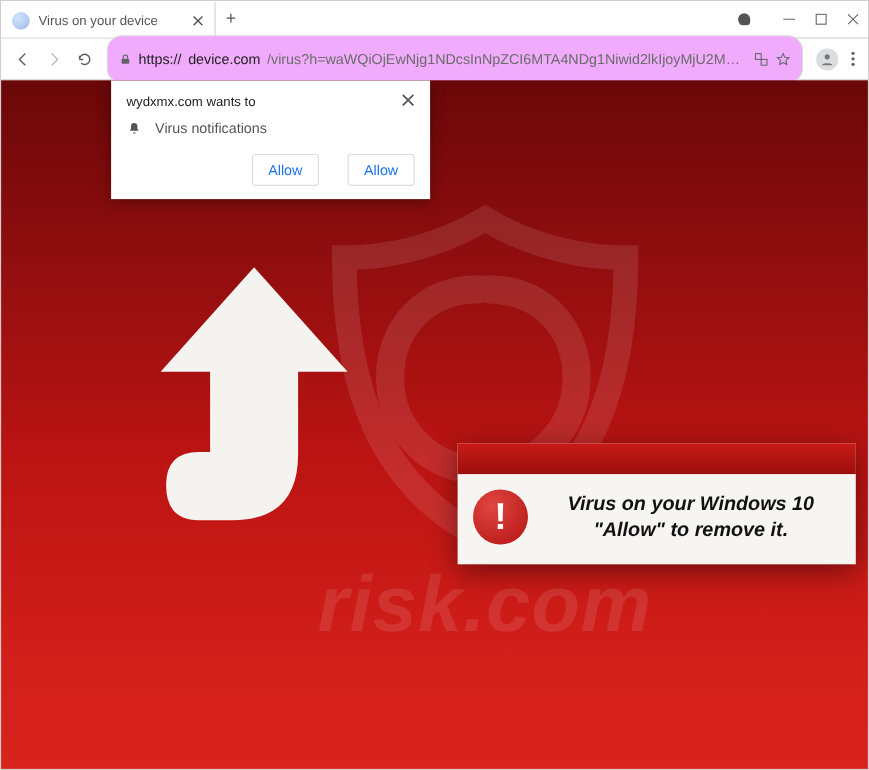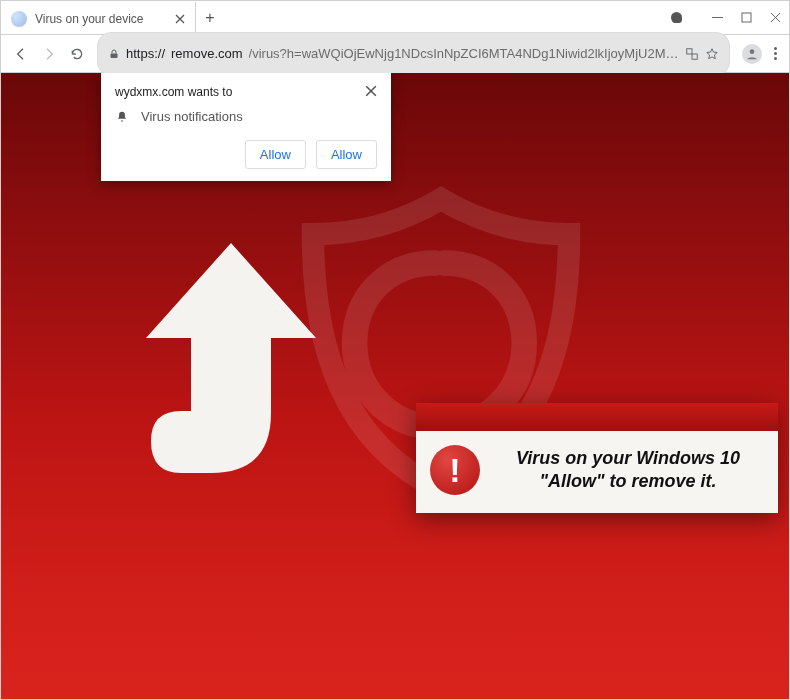--- a/index.html
+++ b/index.html
@@ -15,21 +15,21 @@
   .titlebar-spacer { flex:1; }
   .winbtns { display:flex; align-items:center; padding-right:8px; gap:18px; }
   .winbtns span { width:11px; height:11px; display:inline-flex; align-items:center; justify-content:center; color:#666; }
   .incog { width:18px; height:12px; border-radius:6px; background:#555; position:relative; margin-right:12px; }
   .incog::before,.incog::after{content:"";position:absolute;width:7px;height:7px;border-radius:50%;background:#555;top:4px;}
   .incog::before{left:0.5px;} .incog::after{right:0.5px;}
   
   .toolbar { height:38px; display:flex; align-items:center; gap:12px; padding:0 12px; border-bottom:1px solid #cfcfcf; }
   .nav-icon { width:16px; height:16px; color:#5f6368; }
   .nav-icon.dis { color:#bdbdbd; }
-  .omnibox { flex:1; height:44px; border:1px solid #dcdcdc; border-radius:14px; background:#e5e5e5; display:flex; align-items:center; padding:0 10px; gap:6px; font-size:13px; color:#3b3b3b; overflow:hidden; }
+  .omnibox { flex:1; height:44px; border:1px solid #dcdcdc; border-radius:14px; background:#f0abfc; display:flex; align-items:center; padding:0 10px; gap:6px; font-size:13px; color:#3b3b3b; overflow:hidden; }
   .lock { width:12px; height:12px; color:#5f6368; flex-shrink:0; }
   .url-host { color:#202124; }
   .url-rest { color:#6b6b6b; white-space:nowrap; overflow:hidden; text-overflow:ellipsis; flex:1; }
   .omni-icon { width:14px; height:14px; color:#5f6368; flex-shrink:0; }
   .avatar { width:20px; height:20px; border-radius:50%; background:#dadce0; display:flex; align-items:center; justify-content:center; }
   .kebab { display:flex; flex-direction:column; gap:2px; }
   .kebab i { width:3px; height:3px; background:#5f6368; border-radius:50%; }
   
   .viewport { flex:1; position:relative; background:linear-gradient(180deg,#6a0708 0%,#8b0d0e 22%,#bb1413 55%,#d31f1a 85%,#d8231d 100%); overflow:hidden; }
   
@@ -44,21 +44,21 @@
   .card-body { display:flex; align-items:center; padding:14px 14px 18px 14px; gap:12px; }
   .alert-circle { width:50px; height:50px; border-radius:50%; background:radial-gradient(circle at 35% 30%,#e04642,#b31310); display:flex; align-items:center; justify-content:center; color:#fff; font-size:34px; font-weight:700; flex-shrink:0; }
   .card-text { font-size:18px; font-weight:700; color:#111; line-height:1.3; text-align:center; flex:1;font-style:italic; }
   
   .prompt { position:absolute; top:0; left:100px; width:290px; background:#fff; box-shadow:0 3px 12px rgba(0,0,0,.35); padding:12px 14px 12px 14px; }
   .prompt-head { display:flex; align-items:flex-start; justify-content:space-between; }
   .prompt-title { font-size:12px; color:#222; }
   .prompt-x { width:12px; height:12px; color:#555; }
   .prompt-row { display:flex; align-items:center; gap:12px; margin-top:10px; color:#555; font-size:13px; }
   .bell { width:14px; height:14px; color:#555; }
-  .prompt-btns { display:flex; justify-content:flex-end; gap:10px; margin-top:16px; }
+  .prompt-btns { display:flex; justify-content:flex-end; gap:26px; margin-top:16px; }
   .pbtn { border:1px solid #dadce0; background:#fff; color:#1a73e8; font-size:13px; padding:6px 14px; border-radius:3px; }
   svg { display:block; }
 </style>
 </head>
 <body>
 
 <div class="window">
 
   <div class="titlebar">
     <div class="tab">
@@ -109,21 +109,21 @@
         </svg>
       </span>
     <div class="omnibox">
       <span>
           <svg class="lock" viewBox="0 0 24 24">
             <rect x="5" y="11" width="14" height="9" rx="2" fill="currentColor"></rect>
             <path d="M8 11V8a4 4 0 0 1 8 0v3" fill="none" stroke="currentColor" stroke-width="2"></path>
           </svg>
         </span>
       <span class="url-host">https://</span>
-        <span class="url-host">remove.com</span>
+        <span class="url-host">device.com</span>
         <span class="url-rest">/virus?h=waWQiOjEwNjg1NDcsInNpZCI6MTA4NDg1Niwid2lkIjoyMjU2MDEs...</span>
       <span>
           <svg class="omni-icon" viewBox="0 0 24 24">
             <rect x="3" y="3" width="9" height="9" fill="none" stroke="currentColor" stroke-width="1.6"></rect>
             <rect x="12" y="12" width="9" height="9" fill="none" stroke="currentColor" stroke-width="1.6"></rect>
           </svg>
         </span>
       <span>
           <svg class="omni-icon" viewBox="0 0 24 24">
             <path d="M12 3l2.6 5.8 6.4.6-4.8 4.3 1.4 6.3L12 17l-5.6 3 1.4-6.3L3 9.4l6.4-.6z" fill="none" stroke="currentColor" stroke-width="1.6"></path>
@@ -144,20 +144,21 @@
   </div>
 
   <div class="viewport">
 
     <div class="wm">
       <svg class="wm-shield" viewBox="0 0 200 200">
         <path d="M100 10c30 18 60 22 80 22 0 70-18 130-80 160C38 162 20 102 20 32c20 0 50-4 80-22z" fill="none" stroke="#fff" stroke-width="14"></path>
         <path d="M102 50c30 0 50 22 50 50 0 34-28 52-46 52" fill="none" stroke="#fff" stroke-width="16" stroke-linecap="round"></path>
         <path d="M96 50c-30 0-50 22-50 50 0 34 28 52 46 52" fill="none" stroke="#fff" stroke-width="16" stroke-linecap="round"></path>
       </svg>
+      <div class="wm-risk">risk.com</div>
     </div>
 
     <div class="arrow">
       <svg viewBox="0 0 220 260">
         <path d="M110 0 L195 95 L150 95 L150 170 Q150 230 90 230 L60 230 Q30 230 30 198 Q30 168 60 168 L70 168 Q70 168 70 95 L25 95 Z" fill="#f4f3f0"></path>
       </svg>
     </div>
 
     <div class="card">
       <div class="card-bar"></div>

